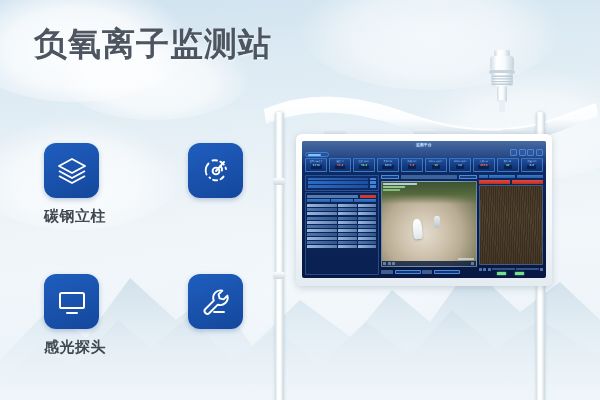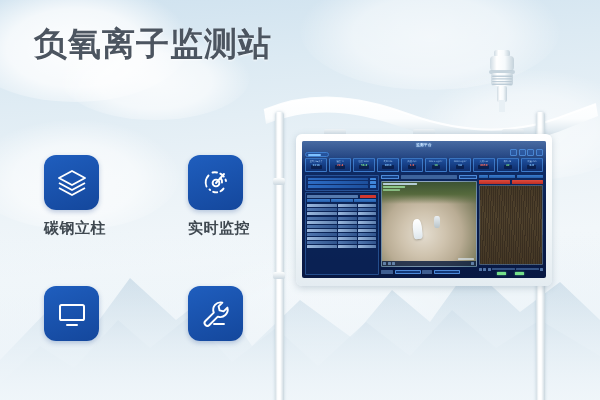--- a/index.html
+++ b/index.html
@@ -266,21 +266,21 @@
   .badge {
     position:absolute; left:44px; top:88px;
     background:linear-gradient(180deg,#1e56b5 0%,#17459b 100%);
     color:#fff; font-size:16px; font-weight:bold;
     padding:7px 16px 8px; border-radius:17px;
     letter-spacing:1px; white-space:nowrap;
     box-shadow:0 2px 5px rgba(22,62,140,.3);
   }
 
   .features {
-    position:absolute; left:44px; top:155px;
+    position:absolute; left:44px; top:143px;
     display:grid; grid-template-columns:96px 96px; grid-template-rows:auto auto;
     column-gap:14px; row-gap:14px;gap:48px;
   }
   .feat { width:96px; }
   .feat .ic {
     width:55px; height:55px; border-radius:12px;
     background:linear-gradient(160deg,#1f5ebe 0%,#14479c 100%);
     display:flex; align-items:center; justify-content:center;
     box-shadow:0 2px 5px rgba(20,60,140,.26);
   }
@@ -605,30 +605,30 @@
       <div class="ic">
         <svg width="32" height="32" viewBox="0 0 32 32" fill="none" stroke="#fff" stroke-width="1.9" stroke-linecap="round">
           <path d="M16 16 L24 7"></path>
           <circle cx="16" cy="16" r="3.4"></circle>
           <path d="M23.5 21.6 A9 9 0 0 1 9.5 22.4" stroke-dasharray="4 3.5"></path>
           <path d="M6.5 19.5 A10.5 10.5 0 0 1 8.5 8.5"></path>
           <path d="M12.5 5.5 A11.5 11.5 0 0 1 26 14" stroke-dasharray="4.5 3.5"></path>
           <path d="M20.5 11 A6 6 0 0 1 22 15.5"></path>
         </svg>
       </div>
-      <div class="lb">实时监控</div>
     </div>
 
     <div class="feat">
       <div class="ic">
         <svg width="32" height="32" viewBox="0 0 32 32" fill="none" stroke="#fff" stroke-width="2" stroke-linejoin="round" stroke-linecap="round">
           <rect x="4" y="7" width="24" height="15" rx="1.6"></rect>
           <path d="M11 27 L21 27"></path>
         </svg>
       </div>
+      <div class="lb">感光探头</div>
     </div>
 
     <div class="feat">
       <div class="ic">
         <svg width="32" height="32" viewBox="0 0 32 32" fill="none" stroke="#fff" stroke-width="1.9" stroke-linejoin="round" stroke-linecap="round">
           <path d="M22.4 4.6 L18.6 8.4 L19.6 12.4 L23.6 13.4 L27.4 9.6 A7.4 7.4 0 0 1 17.8 18.6 L9.4 27 A2.8 2.8 0 0 1 5.4 23 L13.8 14.6 A7.4 7.4 0 0 1 22.4 4.6 Z"></path>
           <path d="M14 26 L24 26"></path>
         </svg>
       </div>
     </div>

